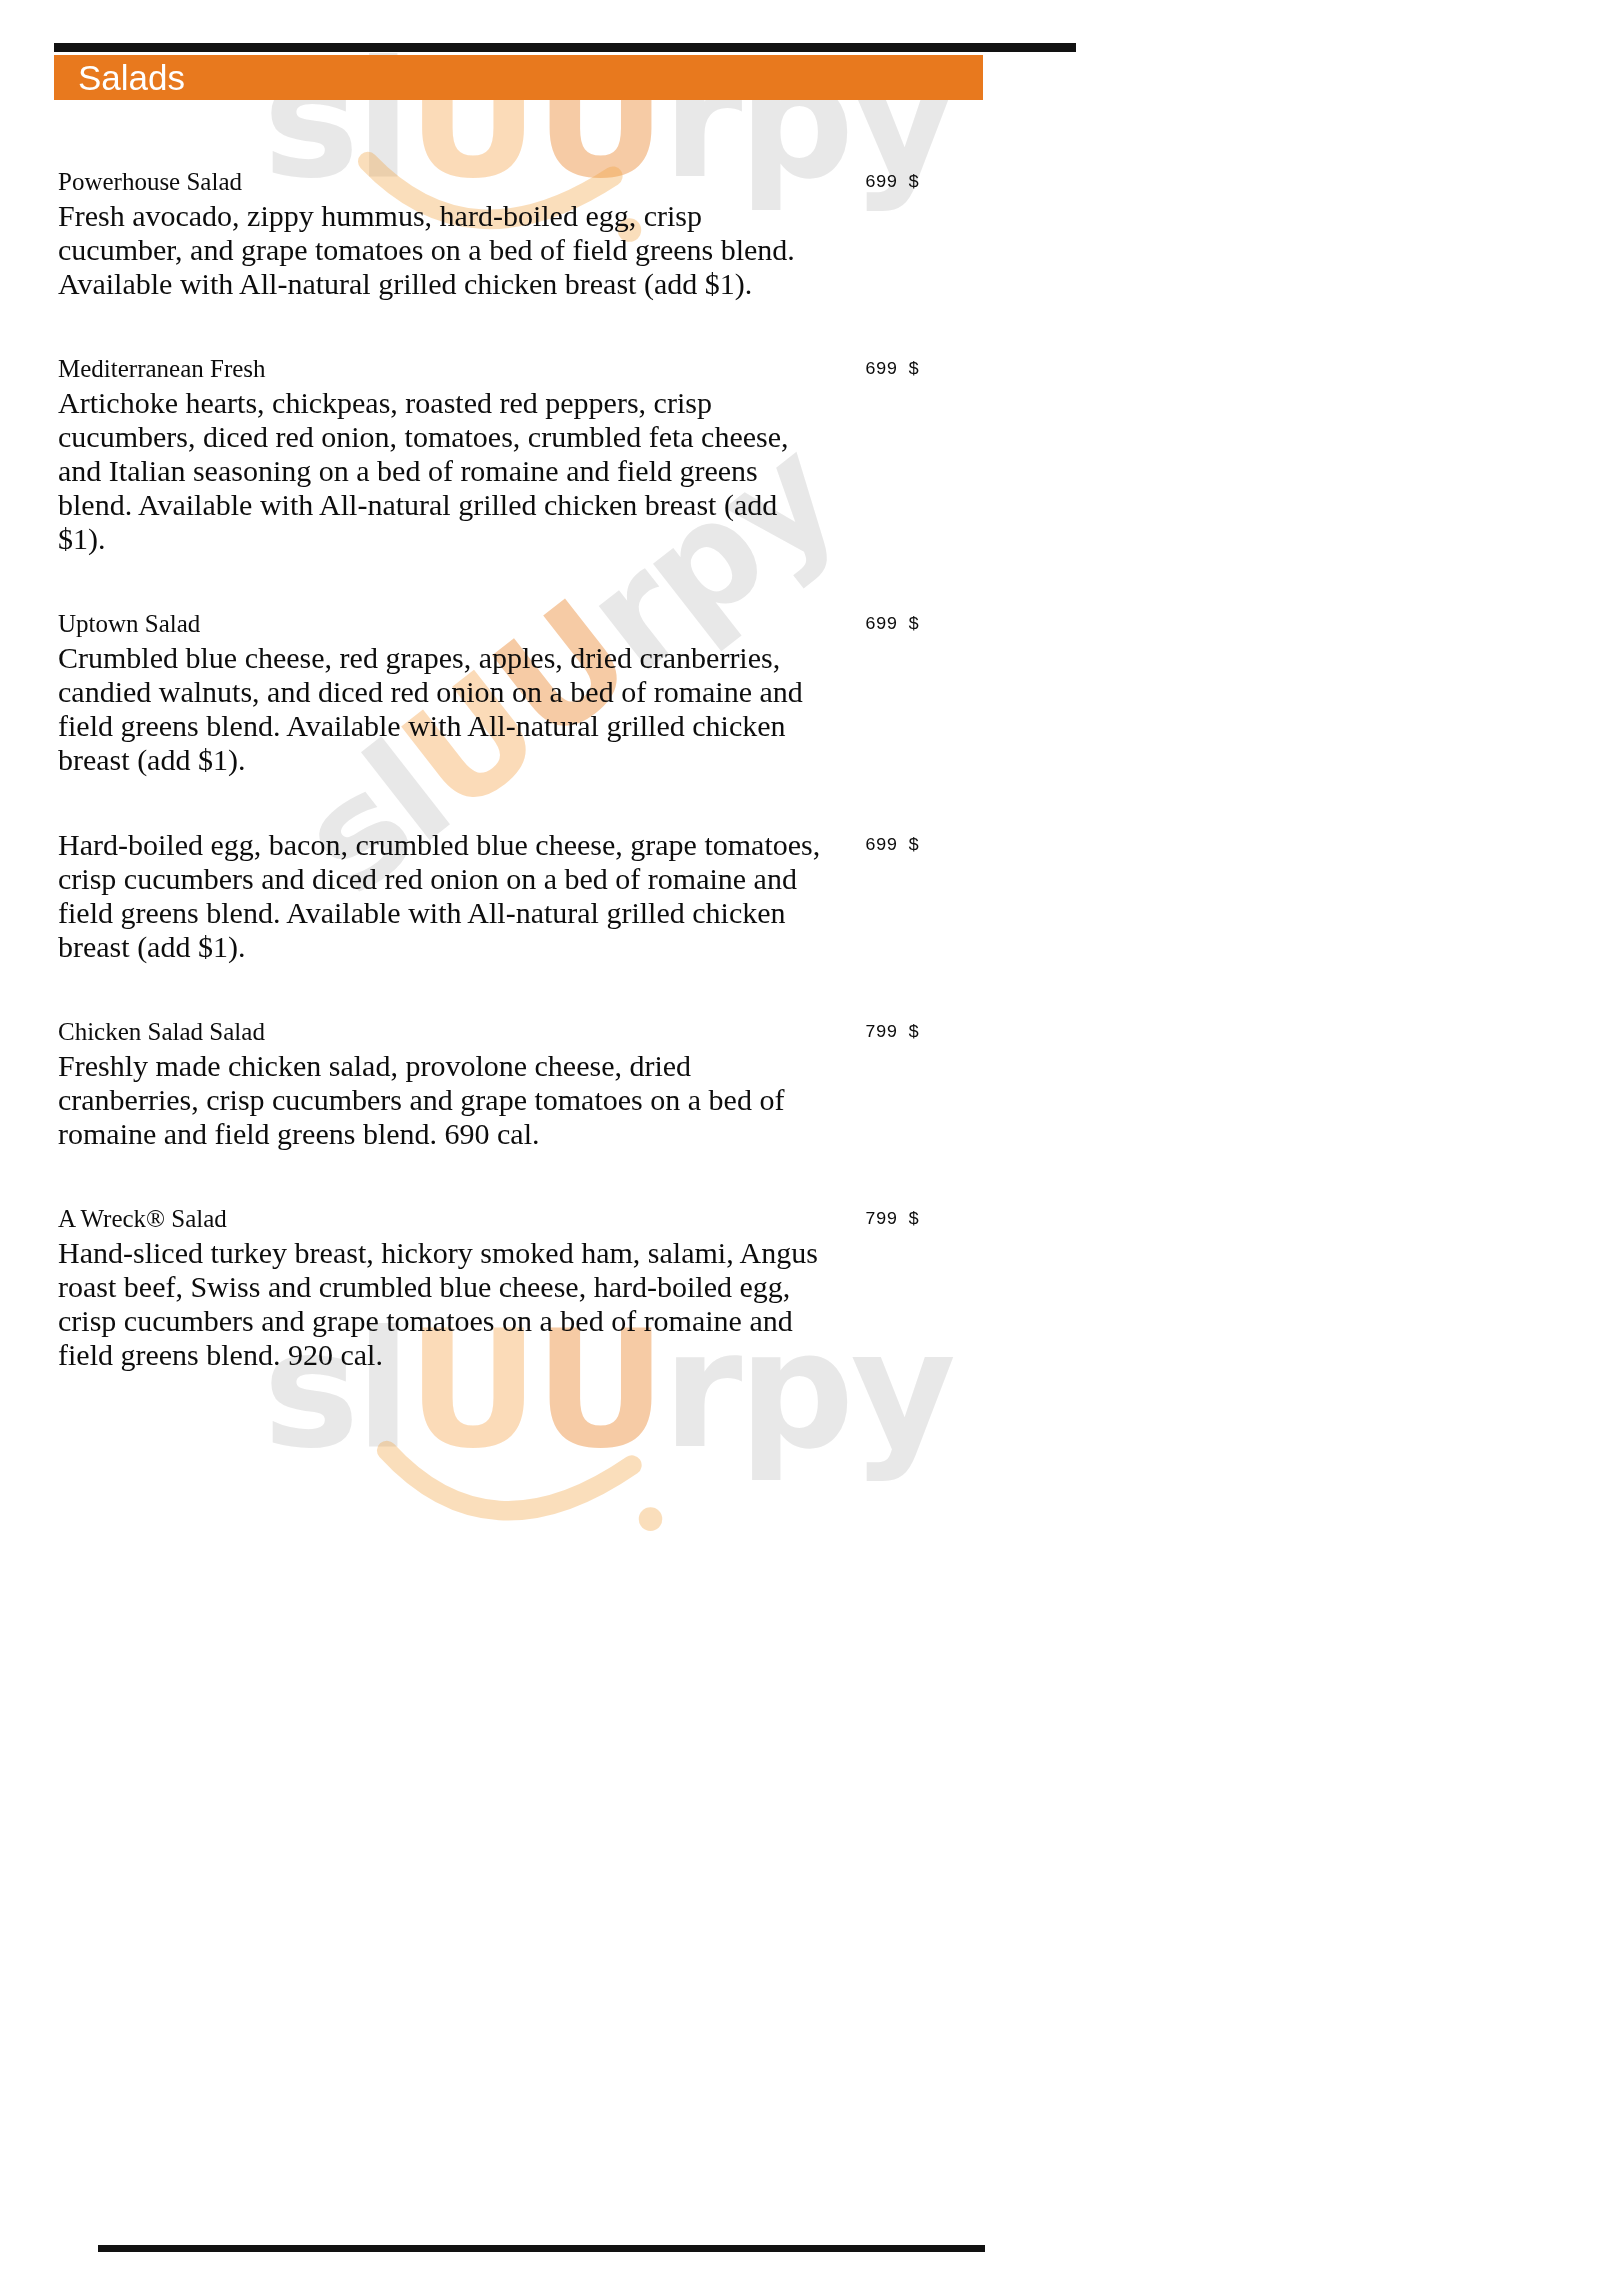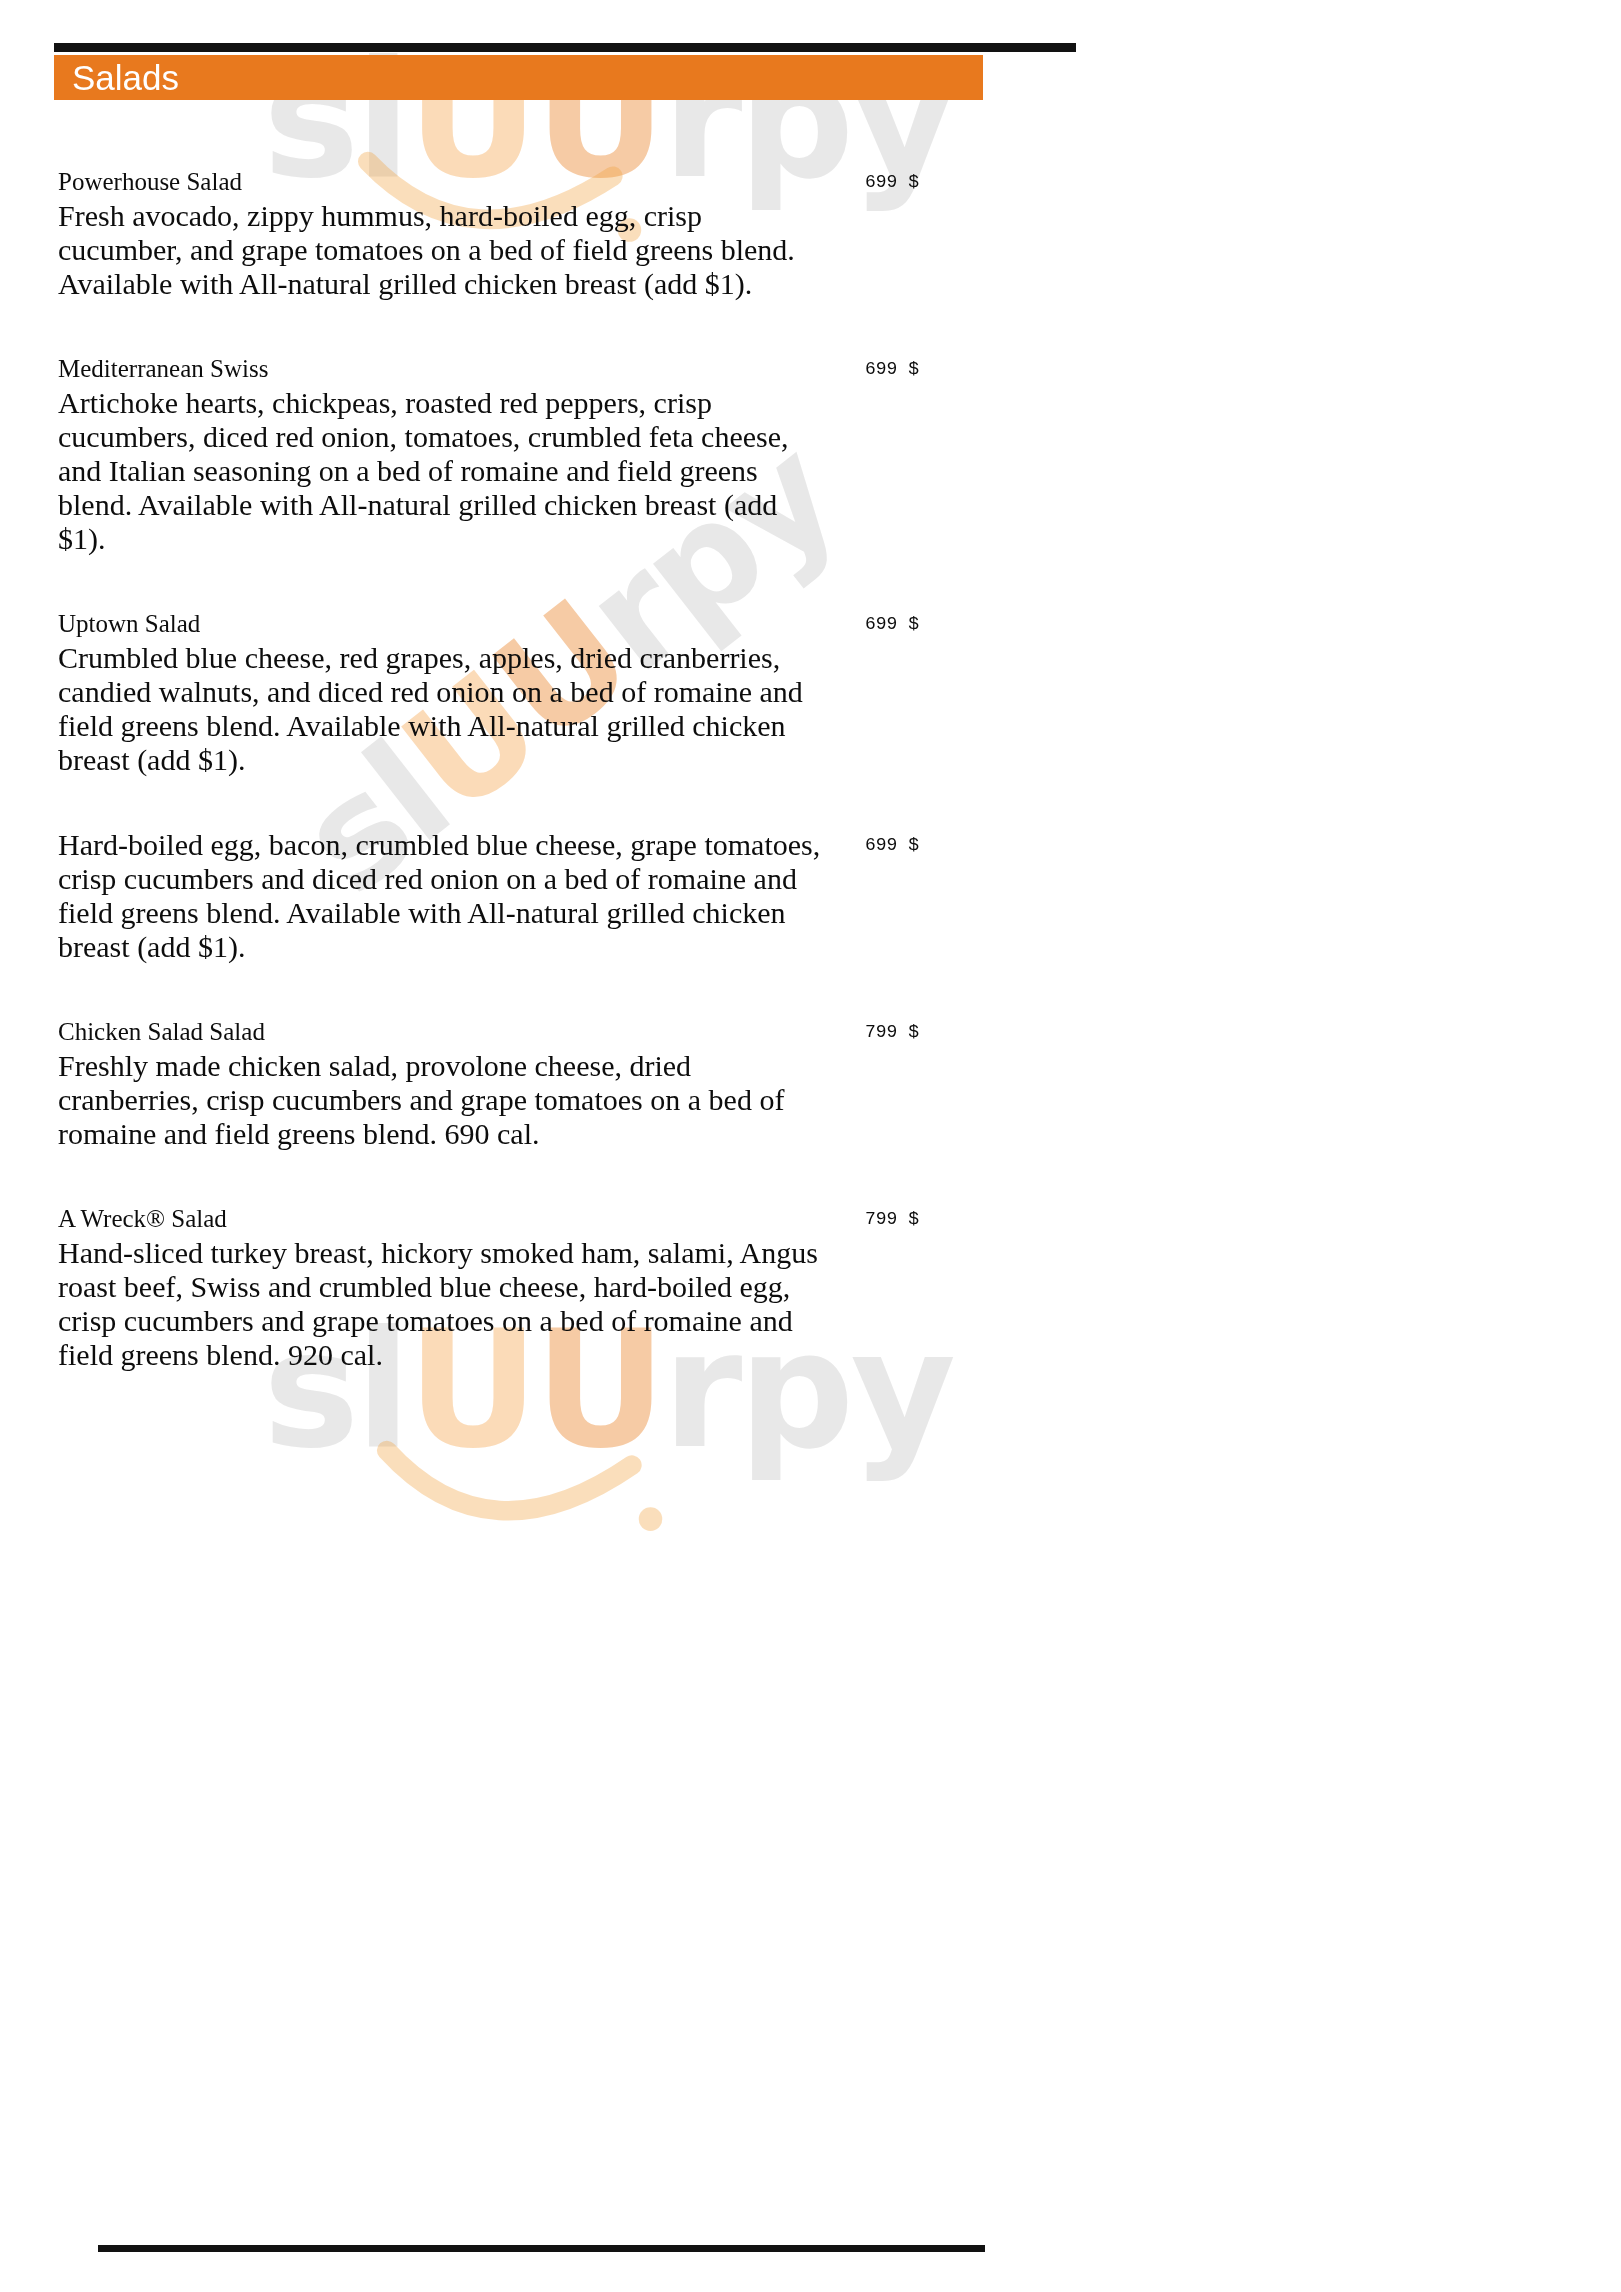--- a/index.html
+++ b/index.html
@@ -49,21 +49,21 @@
     background: #121212;
   }
   .section-header {
     position: absolute; z-index: 1;
     left: 54px; top: 55px; width: 929px; height: 45px;
     background: var(--accent, #E8791E);
     color: #ffffff;
     font-family: "Liberation Sans", sans-serif;
     font-size: 35px;
     line-height: 45px;
-    padding-left: 18px;
+    padding-left: 24px;
   }
 
   
   .items {
     position: absolute; z-index: 1;
     left: 58px; top: 118px; width: 1019px;
     color: #0d0d0d;
   }
   .item { position: relative; margin-bottom: 51px; }
   .item-name {
@@ -118,21 +118,21 @@
 
   <div class="items">
 
     <div class="item">
       <div class="item-name">Powerhouse Salad</div>
       <div class="item-price">699 $</div>
       <div class="item-desc">Fresh avocado, zippy hummus, hard-boiled egg, crisp cucumber, and grape tomatoes on a bed of field greens blend. Available with All-natural grilled chicken breast (add $1).</div>
     </div>
 
     <div class="item">
-      <div class="item-name">Mediterranean Swiss</div>
+      <div class="item-name">Mediterranean Fresh</div>
       <div class="item-price">699 $</div>
       <div class="item-desc">Artichoke hearts, chickpeas, roasted red peppers, crisp cucumbers, diced red onion, tomatoes, crumbled feta cheese, and Italian seasoning on a bed of romaine and field greens blend. Available with All-natural grilled chicken breast (add $1).</div>
     </div>
 
     <div class="item">
       <div class="item-name">Uptown Salad</div>
       <div class="item-price">699 $</div>
       <div class="item-desc">Crumbled blue cheese, red grapes, apples, dried cranberries, candied walnuts, and diced red onion on a bed of romaine and field greens blend. Available with All-natural grilled chicken breast (add $1).</div>
     </div>
 

